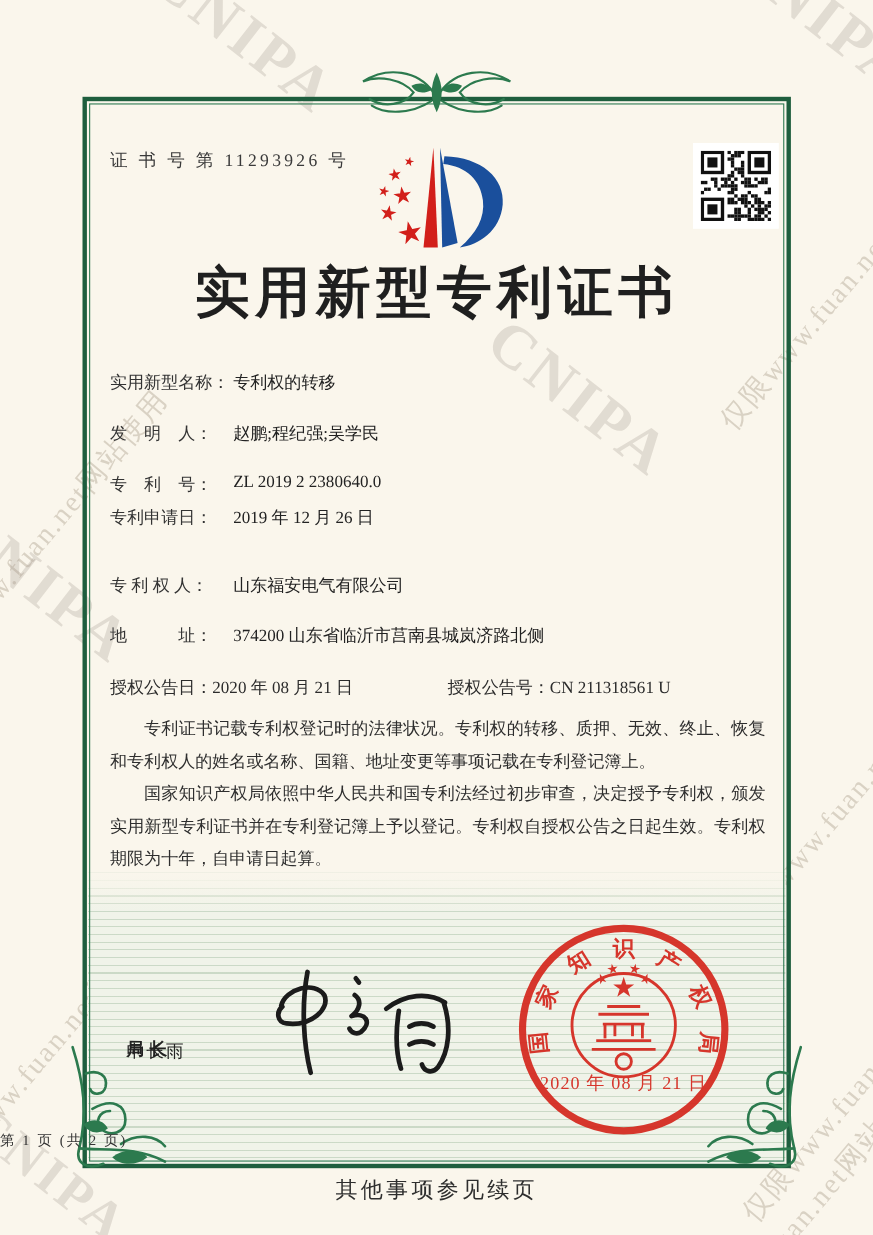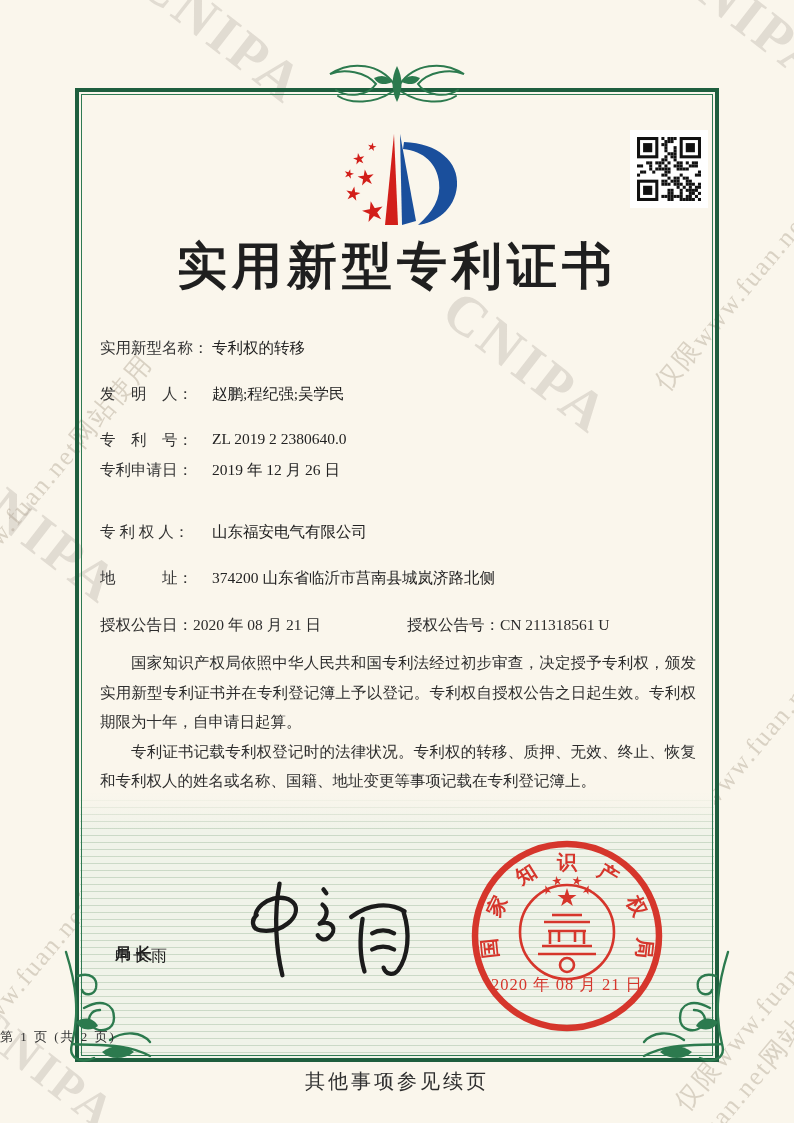--- a/index.html
+++ b/index.html
@@ -114,20 +114,21 @@
         <path d="M60,92 C74,82 92,84 100,94"></path>
         <path d="M28,28 C40,24 48,30 46,40 C44,48 34,48 32,42"></path>
       </g>
       <g fill="#2c7a4e">
         <path d="M52,104 C62,96 76,96 84,104 C74,112 60,112 52,104 Z"></path>
         <path d="M26,74 C34,68 44,70 48,78 C40,84 30,82 26,74 Z"></path>
       </g>
     </g>
   </svg>
 
+  <div class="cert-no">证 书 号 第 11293926 号</div>
 
   <svg class="logo" width="124" height="102" viewBox="0 0 124 102">
     <defs>
       <path id="st" d="M0,-1 L0.588,0.809 L-0.951,-0.309 L0.951,-0.309 L-0.588,0.809 Z"></path>
     </defs>
     <polygon points="56,6 47,97 60,97" fill="#d21f1a"></polygon>
     <polygon points="62,6 64,97 78,93" fill="#1a4f9c"></polygon>
     <path d="M66,14 C100,15 121,34 119,58 C117,82 97,95 80,97 C95,84 103,70 101,54 C99,36 86,23 65,21 Z" fill="#1a4f9c"></path>
     <g fill="#d21f1a">
       <use href="#st" transform="translate(35,84) scale(11) rotate(-12)"></use>
@@ -316,22 +317,22 @@
         <span class="fvalue">374200  山东省临沂市莒南县城岚济路北侧</span>
       </div>
   </div>
 
   <div class="grant">
     <span class="pair1"><span>授权公告日：</span><span>2020 年 08 月 21 日</span></span>
     <span class="pair2"><span>授权公告号：</span><span>CN 211318561 U</span></span>
   </div>
 
   <div class="paras">
+    <p>专利证书记载专利权登记时的法律状况。专利权的转移、质押、无效、终止、恢复和专利权人的姓名或名称、国籍、地址变更等事项记载在专利登记簿上。</p>
     <p>国家知识产权局依照中华人民共和国专利法经过初步审查，决定授予专利权，颁发实用新型专利证书并在专利登记簿上予以登记。专利权自授权公告之日起生效。专利权期限为十年，自申请日起算。</p>
-    <p>专利证书记载专利权登记时的法律状况。专利权的转移、质押、无效、终止、恢复和专利权人的姓名或名称、国籍、地址变更等事项记载在专利登记簿上。</p>
   </div>
 
   <div class="director-title">局长</div>
   <div class="director-name">申长雨</div>
 
   <svg class="sig" width="195" height="105" viewBox="0 0 200 110">
     <g stroke="#1b1b1b" stroke-width="4.5" fill="none" stroke-linecap="round" stroke-linejoin="round">
       <path d="M55,8 C49,40 51,76 58,104"></path>
       <path d="M30,40 C34,24 62,16 71,30 C77,43 58,60 35,57 C26,56 25,46 31,41"></path>
       <path d="M101,14 l3,4"></path>

